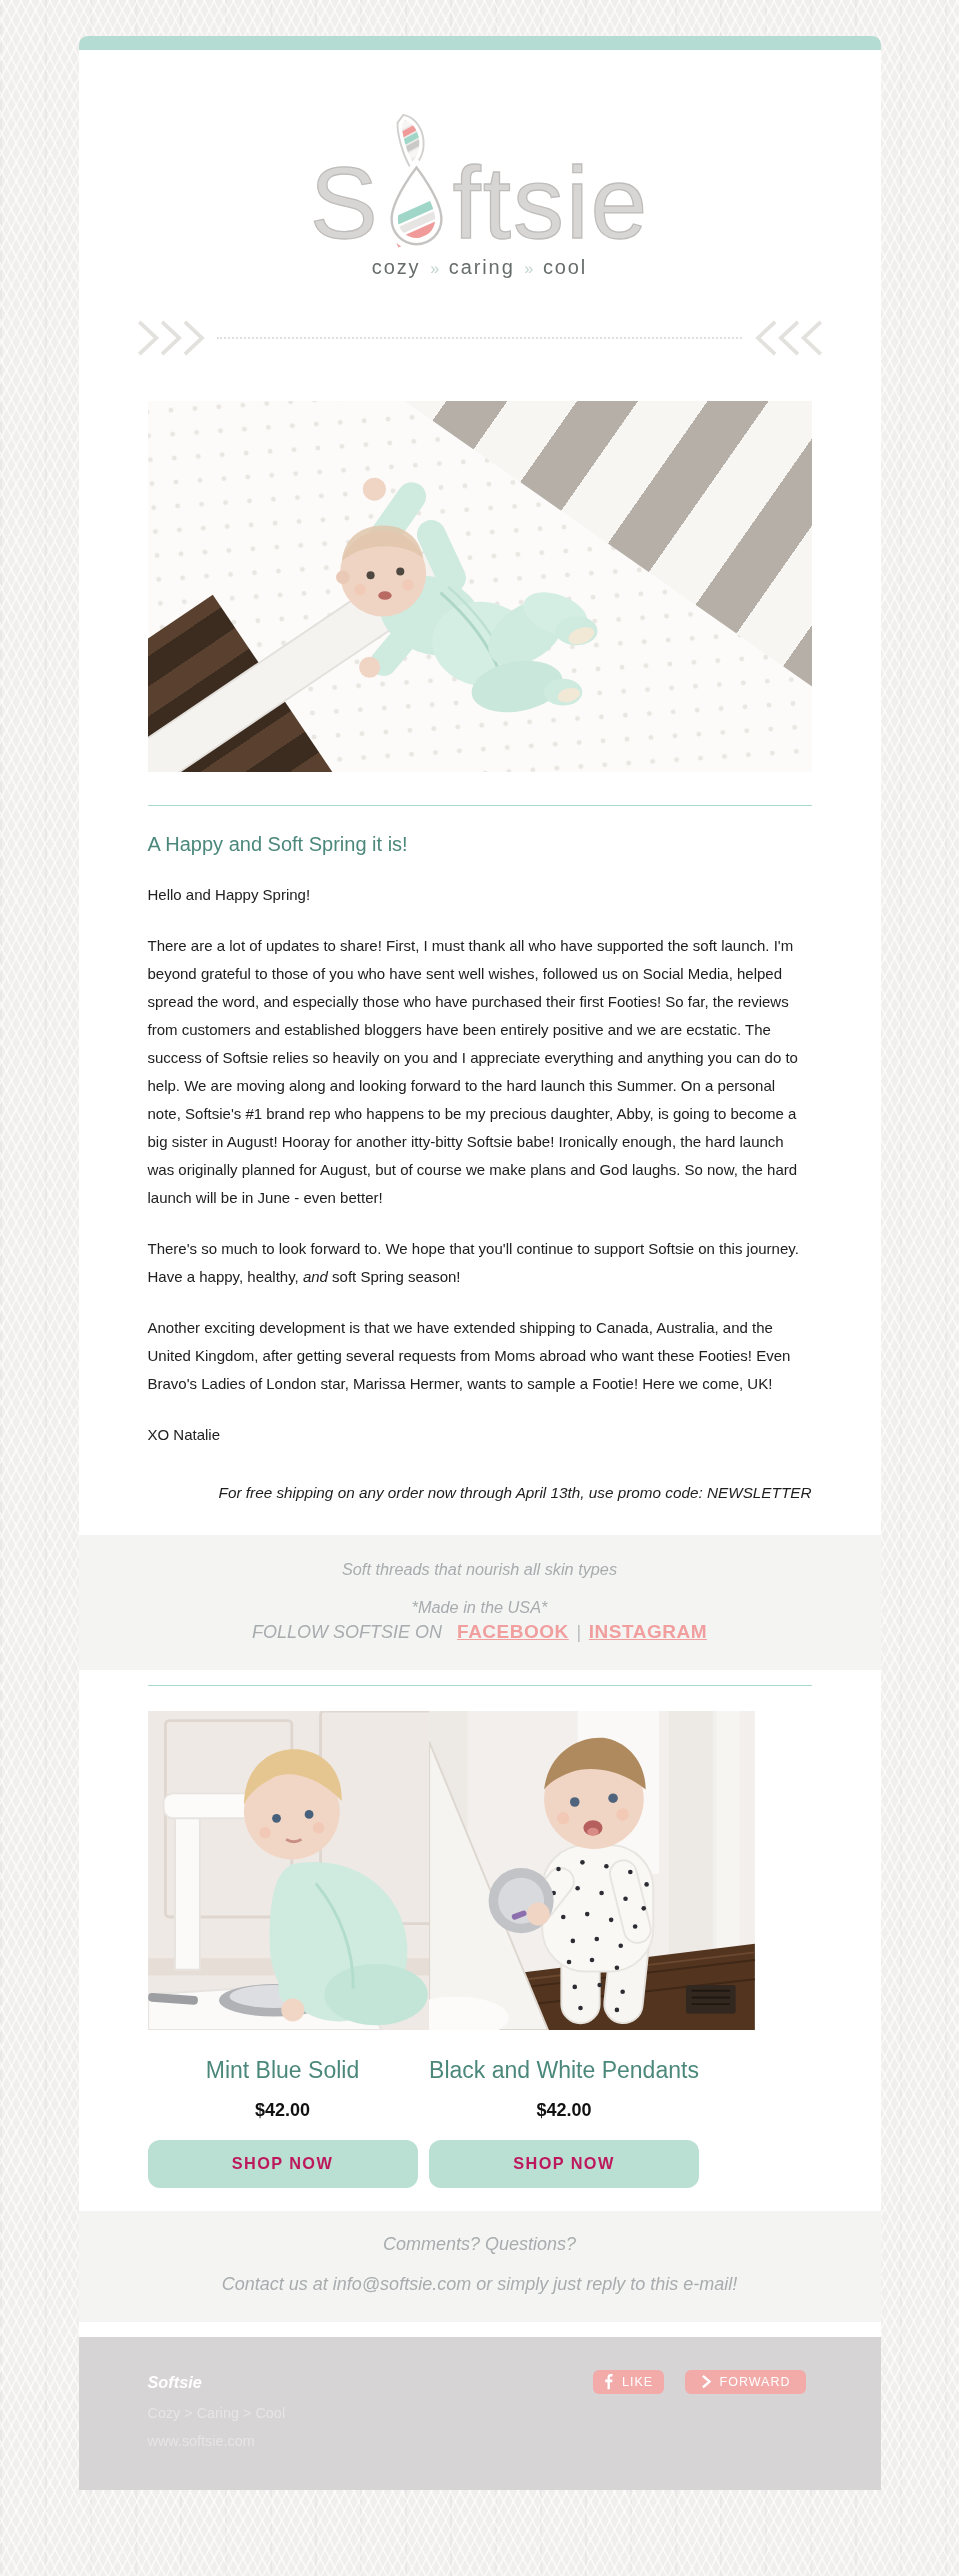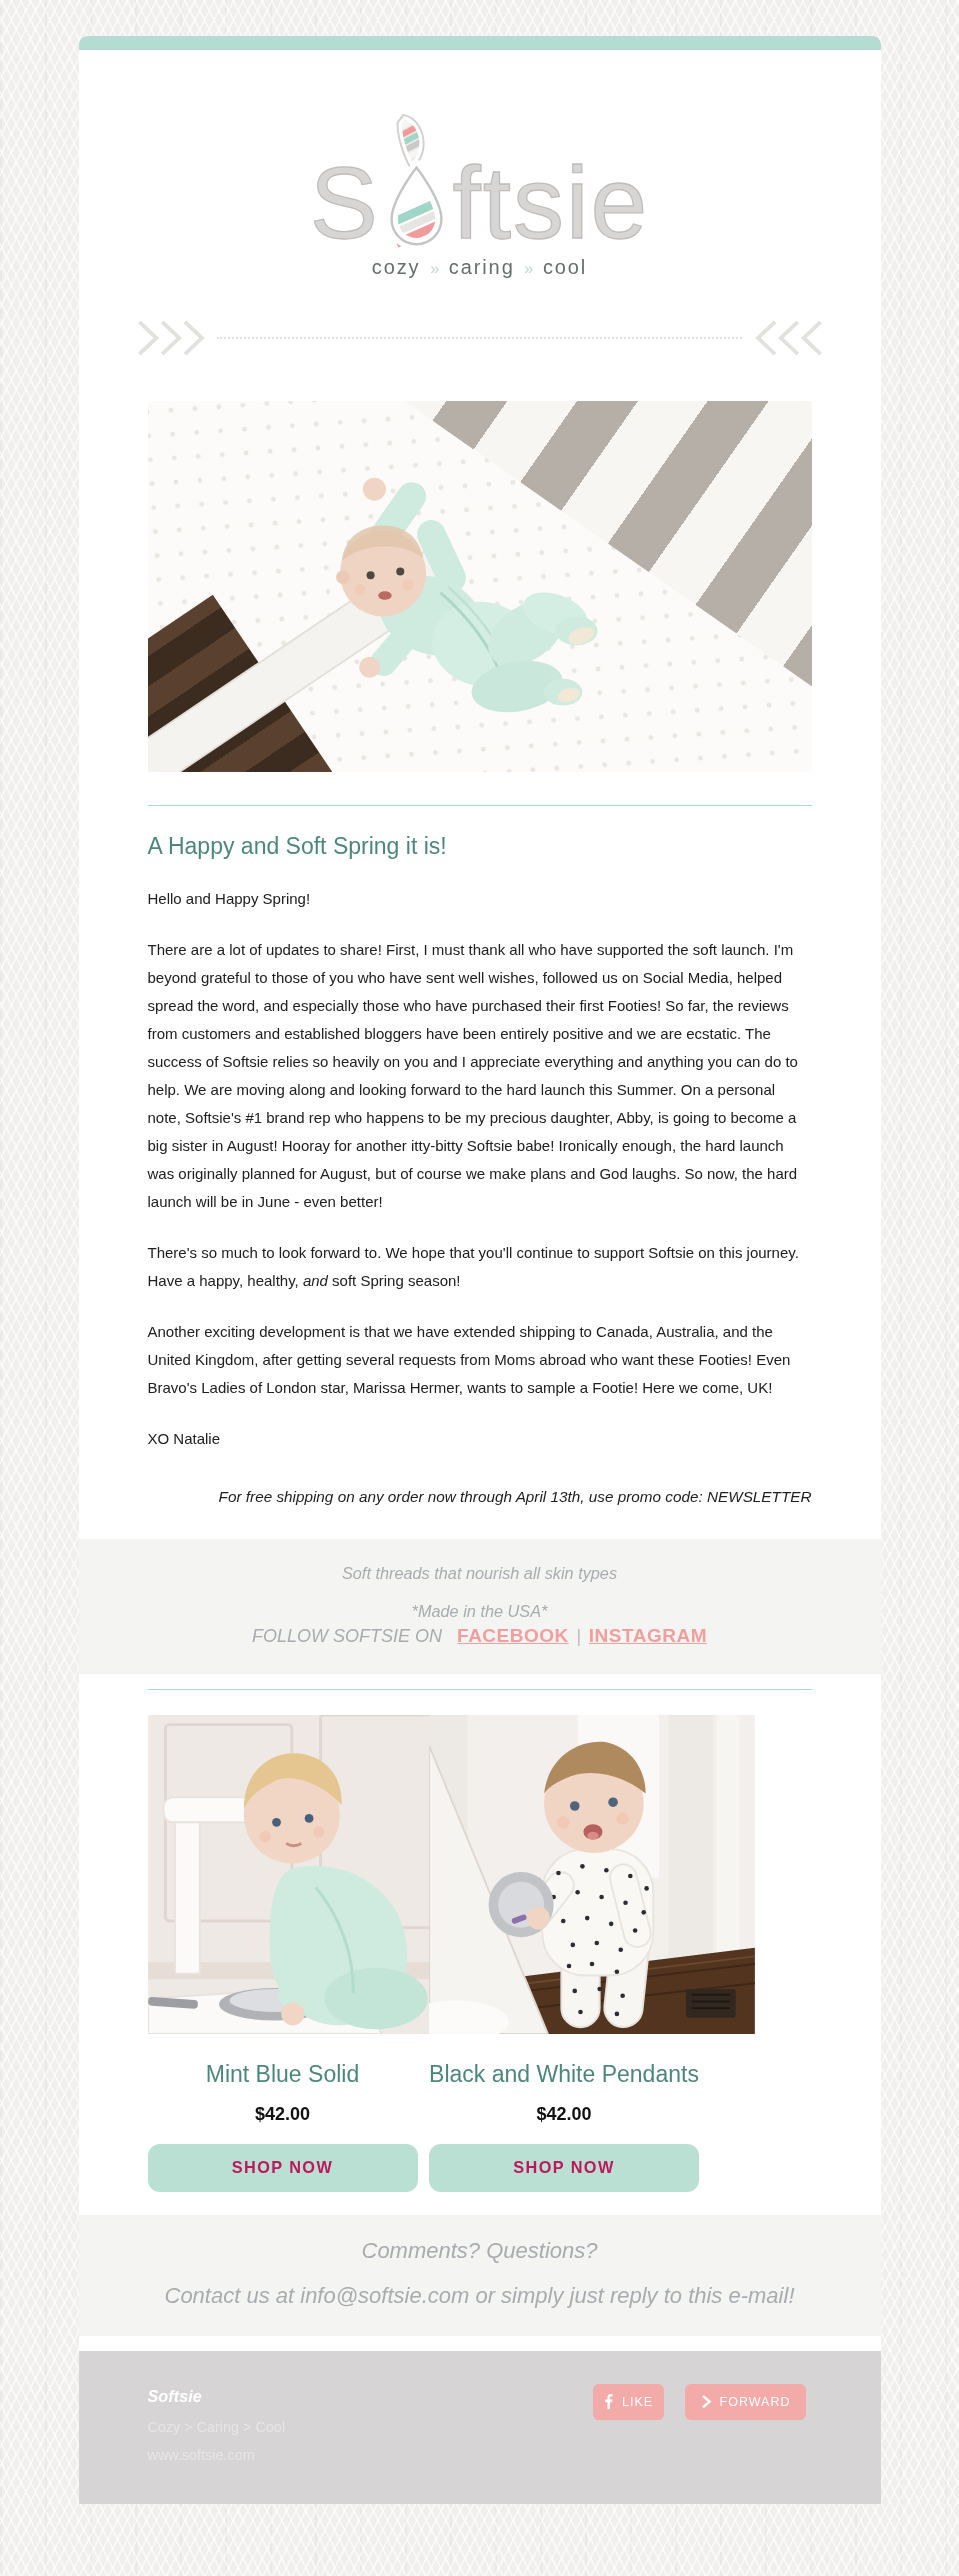--- a/index.html
+++ b/index.html
@@ -46,21 +46,21 @@
     background: repeating-linear-gradient(0deg, #3c2b1f 0 25px, #5a412f 25px 50px); }
   .hero-rail2 { position: absolute; width: 307px; height: 33px; left: -153px; bottom: -3.8px;
     transform: rotate(-34deg); background: #efede9; }
   .hero-rail { position: absolute; width: 451px; height: 44px; left: -115px; bottom: 59px;
     transform: rotate(-34deg); background: #f5f3f0;
     box-shadow: 0 1.9px 0 #e3e0db, 0 -1.9px 0 #e3e0db; }
   .hero-baby { position: absolute; left: 91px; top: 69px; }
 
   
   .rule { border: none; border-top: 1.9px solid #a9d8ce; margin: 33px 69px 0; }
-  .article-title { margin: 27px 69px 0; font-size: 23px; font-weight: 400; color: #4b887b; }
+  .article-title { margin: 27px 69px 0; font-size: 20px; font-weight: 400; color: #4b887b; }
   .copy { margin: 23px 69px 0; font-size: 15px; line-height: 28px; color: #202020; }
   .copy.first { margin-top: 25px; }
   .promo { margin: 35px 69px 0; font-size: 15.3px; font-style: italic; color: #1e1e1e; text-align: right; }
 
   
   .band { margin-top: 33px; background: #f4f4f3; text-align: center;
     padding: 25px 0 27px; color: #a8acae; font-style: italic; }
   .band .bline { font-size: 16.3px; }
   .band .bline + .bline { margin-top: 19px; }
   .follow-row { margin-top: 4px; font-size: 18px; }
@@ -72,29 +72,29 @@
   
   .products { display: flex; gap: 11.5px; margin: 25px 69px 0; }
   .product { width: 270px; text-align: center; }
   .product-img { width: 326px; height: 319px; overflow: hidden; cursor: pointer; }
   .product-name { margin-top: 27px; font-size: 23px; font-weight: 400; color: #4b887b; cursor: pointer; }
   .product-price { margin-top: 15.3px; font-size: 18px; font-weight: bold; color: #111; }
   .shop-btn { display: block; width: 100%; margin-top: 19px; height: 48px; border: none;
     background: #badfd3; color: #be185d; font-family: "Liberation Sans", sans-serif;
     font-size: 16.3px; font-weight: bold; letter-spacing: 1.4px; border-radius: 12px; cursor: pointer; }
   .band2 { margin-top: 23px; padding: 23px 0 27px; }
-  .band2 .bline { font-size: 22px; }
+  .band2 .bline { font-size: 18px; }
 
   
   .footer { position: relative; height: 153px; background: #d6d4d5; padding: 36px 0 0 69px; }
   .footer-brand { font-size: 16.3px; font-weight: bold; color: #ffffff; font-style: italic; }
   .footer-line { margin-top: 12.5px; font-size: 14.4px; color: #e7e5e6; }
   .footer-btns { position: absolute; top: 33px; right: 75px; display: flex; gap: 21px; }
   .pink-btn { display: flex; align-items: center; justify-content: center; gap: 8.6px;
-    height: 36px; border: none; border-radius: 5.8px; background: #f3abaa; color: #ffffff;
+    height: 24px; border: none; border-radius: 5.8px; background: #f3abaa; color: #ffffff;
     font-family: "Liberation Sans", sans-serif; font-size: 12.5px; letter-spacing: 1px; cursor: pointer; }
   .like-btn { width: 71px; }
   .forward-btn { width: 121px; }
 </style>
 </head>
 <body>
 
 <div class="card">
   <div class="card-top"></div>
   <div class="card-body">

